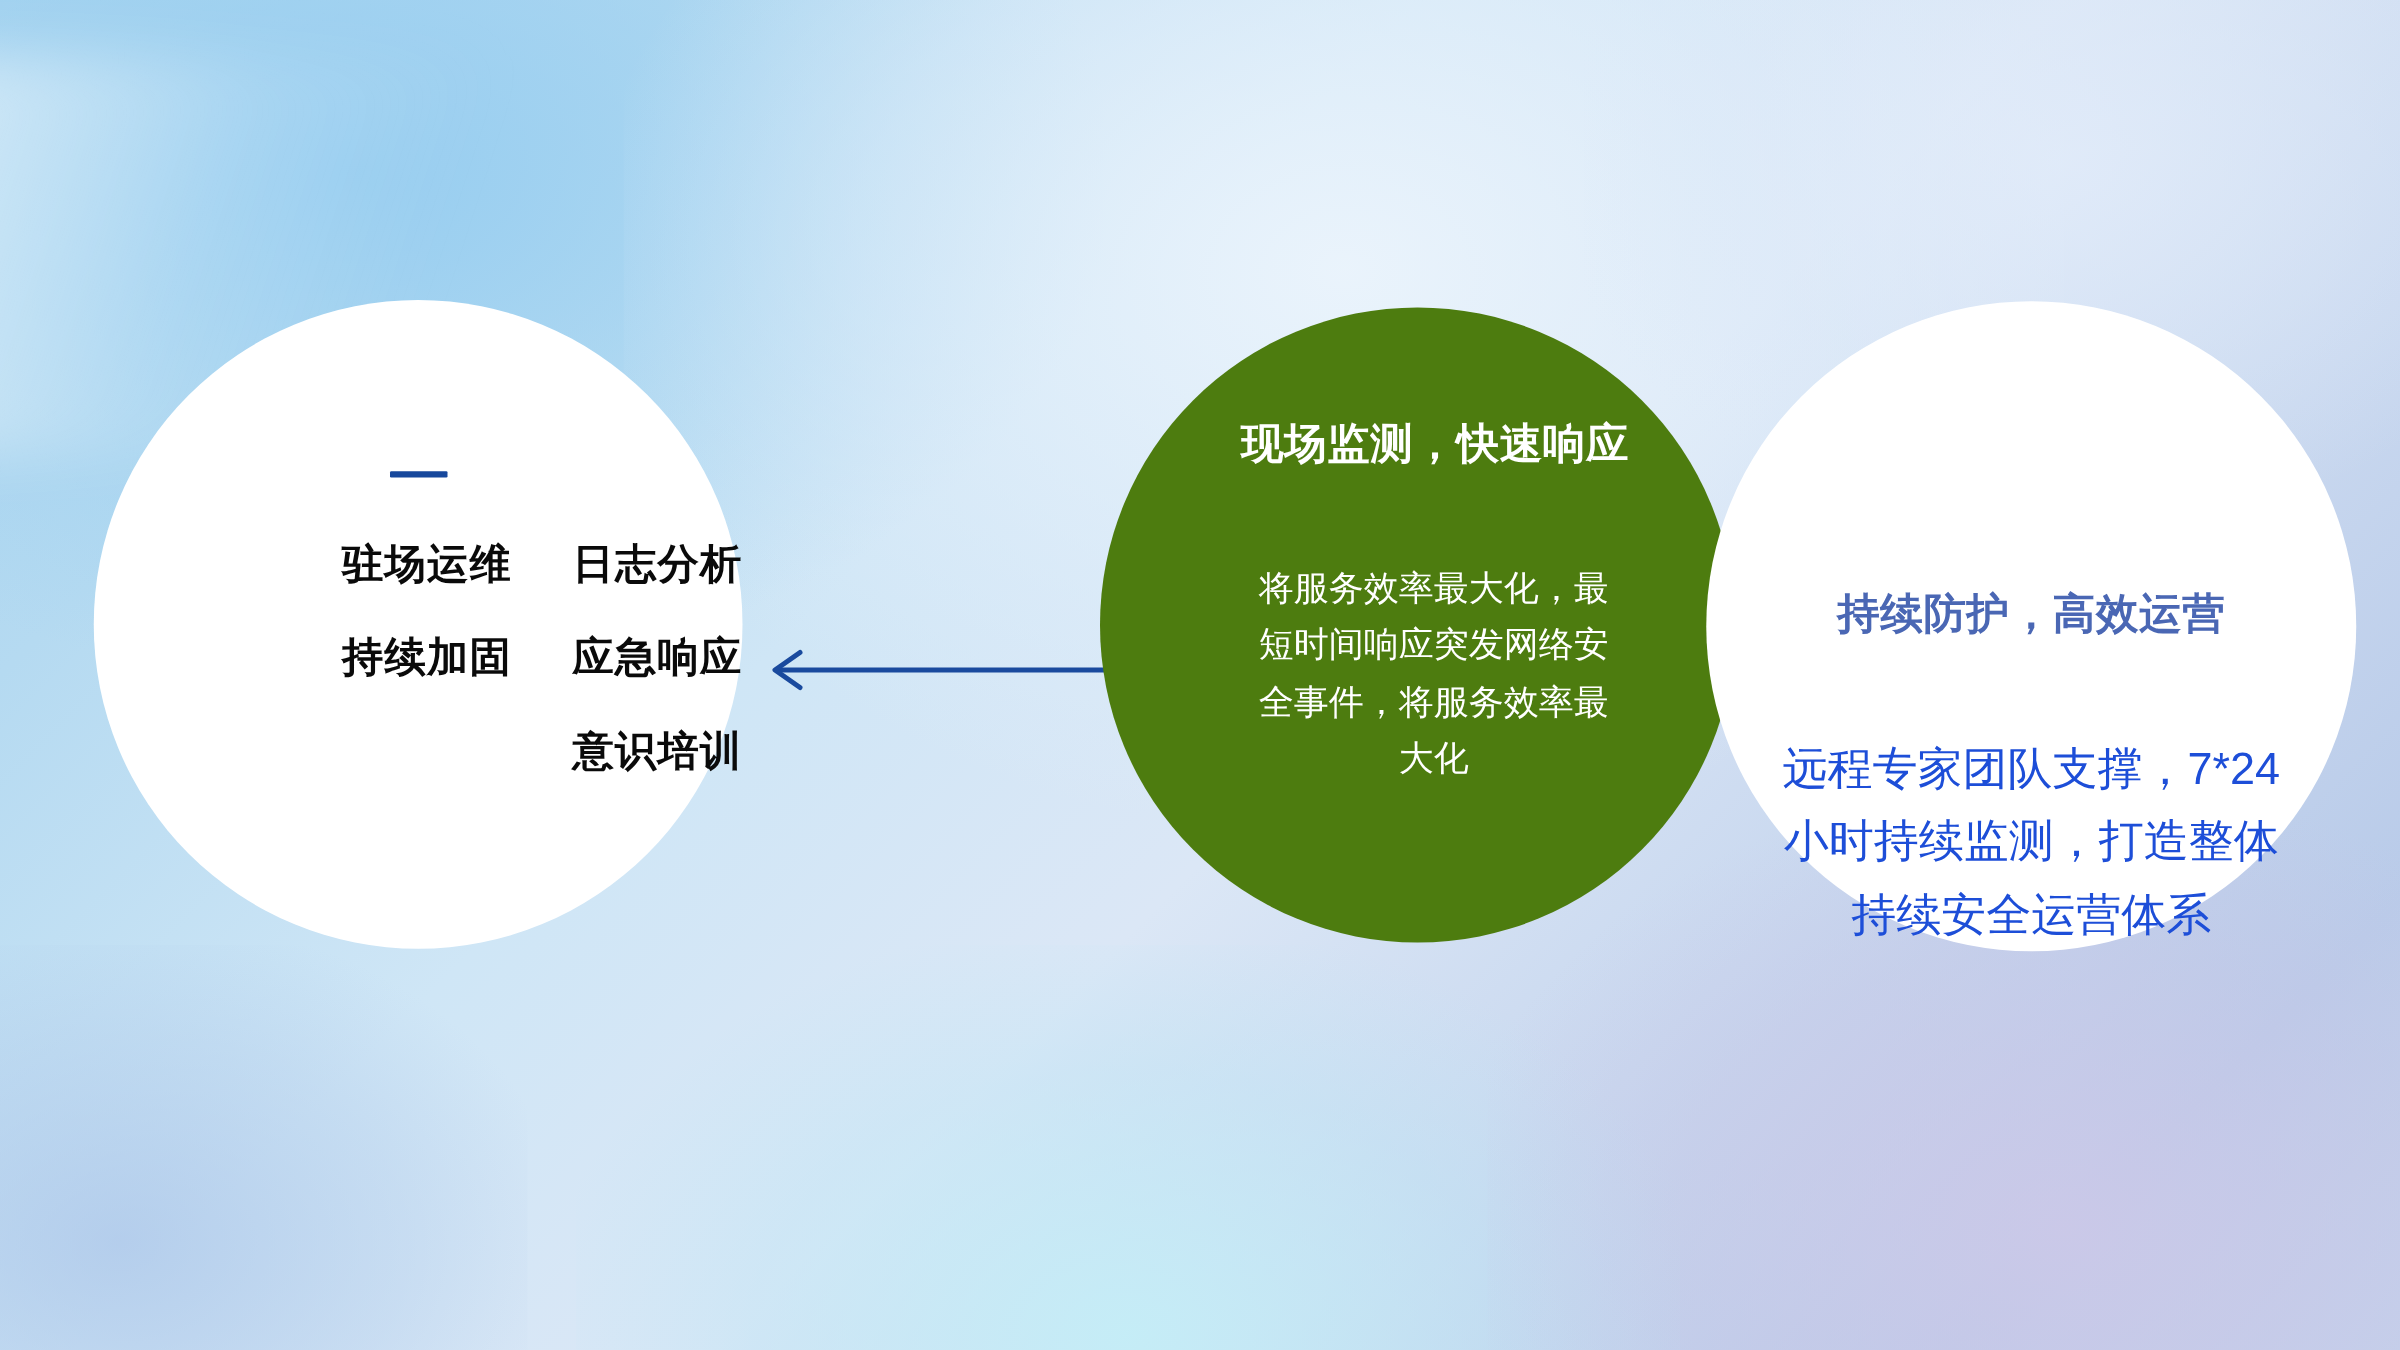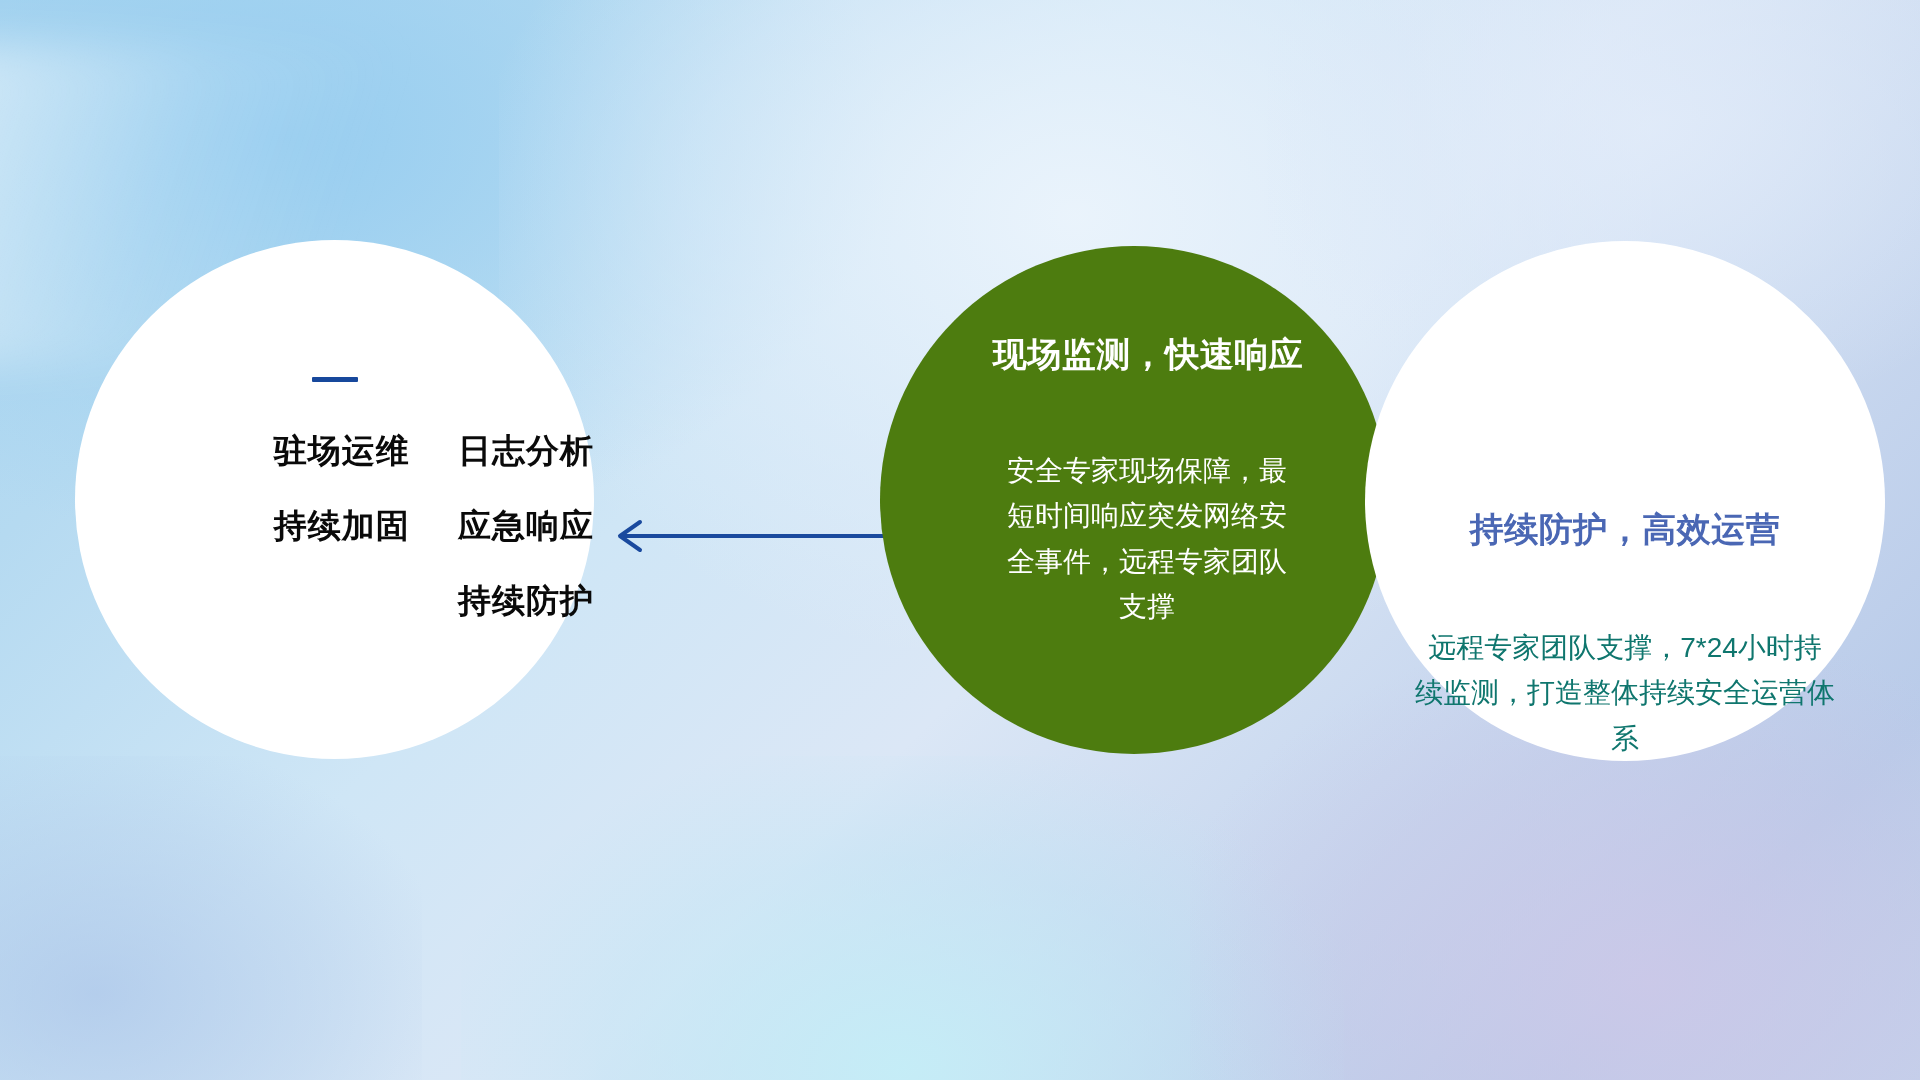--- a/index.html
+++ b/index.html
@@ -164,22 +164,22 @@
   }
   .right-title {
     font-size:34px;
     font-weight:bold;
     color:#4a67b4;
     letter-spacing:0.5px;
     white-space:nowrap;
   }
   .right-body {
     margin-top:72px;
-    font-size:28px;
-    color:#0f766e;
+    font-size:36px;
+    color:#1d4ed8;
     line-height:1.62;
     width:420px;
     margin-left:auto;
     margin-right:auto;
     text-align:center;
   }
 
   
   #flow-arrow {
     position:absolute;
@@ -219,29 +219,29 @@
         <span>日志分析</span>
       </div>
 
       <div class="kw-row">
         <span>持续加固</span>
         <span class="gap"></span>
         <span>应急响应</span>
       </div>
 
       <div class="kw-row">
-        <span>持续防护</span>
+        <span>意识培训</span>
       </div>
     </div>
   </div>
 
   <div id="circle-mid" class="circle">
     <div class="inner">
       <div class="mid-title">现场监测，快速响应</div>
-      <div class="mid-body">安全专家现场保障，最短时间响应突发网络安全事件，远程专家团队支撑</div>
+      <div class="mid-body">将服务效率最大化，最短时间响应突发网络安全事件，将服务效率最大化</div>
     </div>
   </div>
 
   <div id="circle-right" class="circle">
     <div class="inner">
       <div class="right-title">持续防护，高效运营</div>
       <div class="right-body">远程专家团队支撑，7*24小时持续监测，打造整体持续安全运营体系</div>
     </div>
   </div>
 

